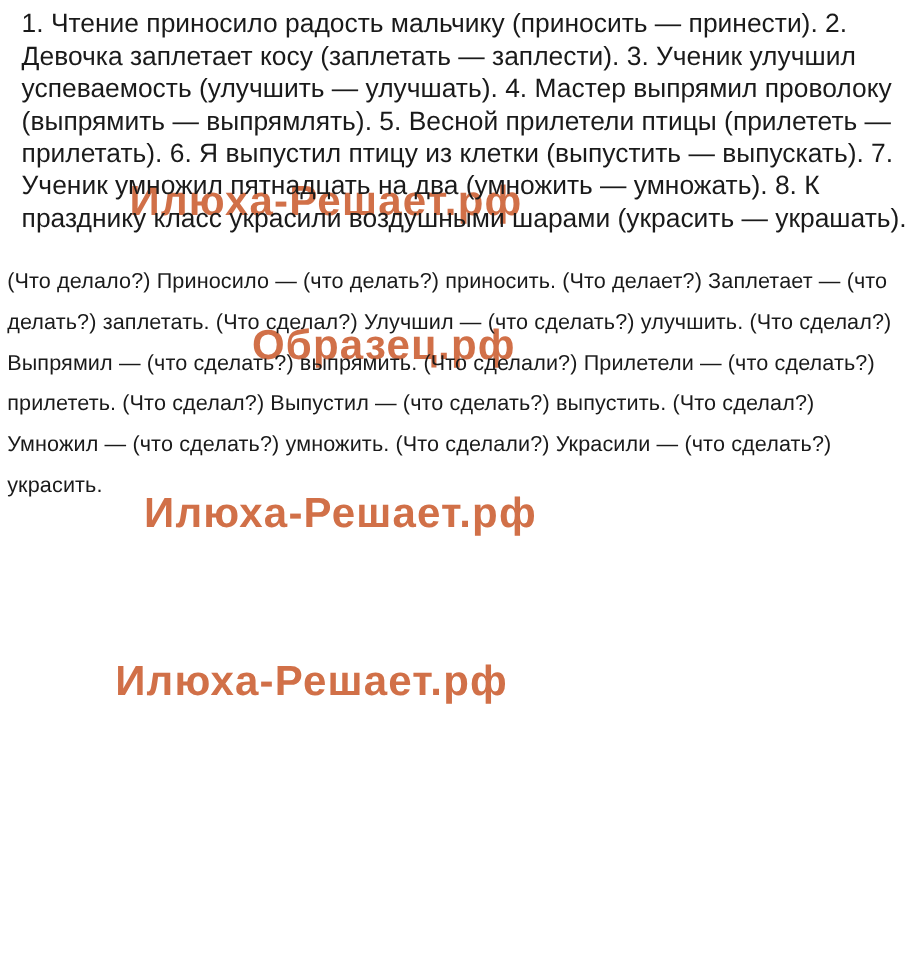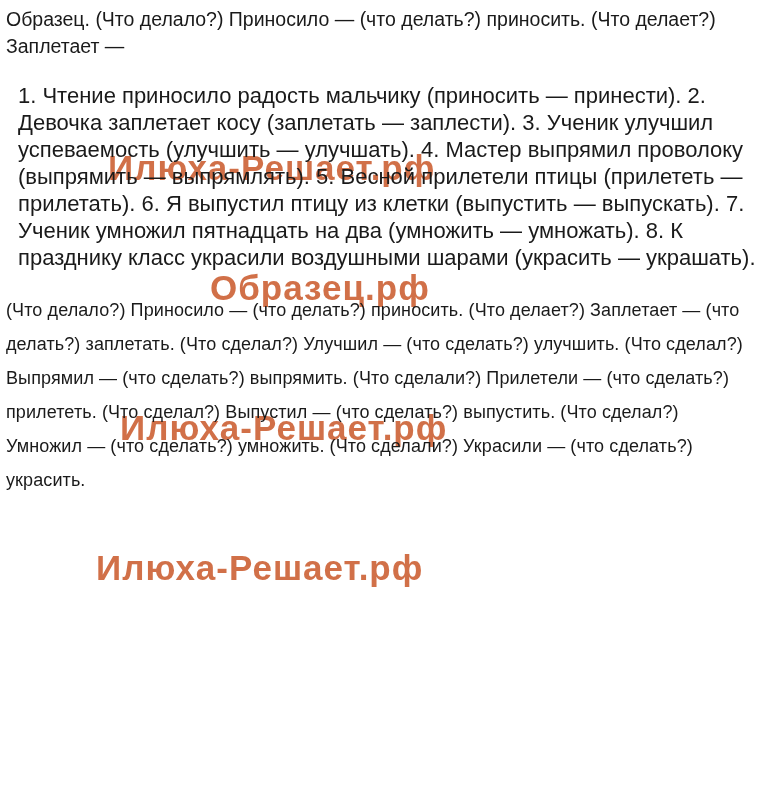--- a/index.html
+++ b/index.html
@@ -79,20 +79,19 @@
   <div class="watermark-layer">
     <div class="watermark wm1">Илюха-Решает.рф</div>
     <div class="watermark wm2">Образец.рф</div>
     <div class="watermark wm3">Илюха-Решает.рф</div>
     <div class="watermark wm4">Илюха-Решает.рф</div>
   </div>
 
   <div class="content">
 
 
-    <p class="sample">Образец. (Что делало?) Приносило — (что делать?) приносить. (Что делает?) Заплетает —</p>
 
     <p class="sentences">1. Чтение приносило радость мальчику (приносить — принести). 2. Девочка заплетает косу (заплетать — заплести). 3. Ученик улучшил успеваемость (улучшить — улучшать). 4. Мастер выпрямил проволоку (выпрямить — выпрямлять). 5. Весной прилетели птицы (прилететь — прилетать). 6. Я выпустил птицу из клетки (выпустить — выпускать). 7. Ученик умножил пятнадцать на два (умножить — умножать). 8. К празднику класс украсили воздушными шарами (украсить — украшать).</p>
 
     <p class="answer">(Что делало?) Приносило — (что делать?) приносить. (Что делает?) Заплетает —  (что делать?) заплетать. (Что сделал?) Улучшил  — (что сделать?) улучшить. (Что сделал?) Выпрямил  — (что сделать?) выпрямить. (Что сделали?) Прилетели  — (что сделать?) прилететь. (Что сделал?) Выпустил — (что сделать?) выпустить. (Что сделал?) Умножил  — (что сделать?) умножить. (Что сделали?) Украсили  — (что сделать?) украсить.</p>
 
   </div>
 </div>
 
 </body></html>

